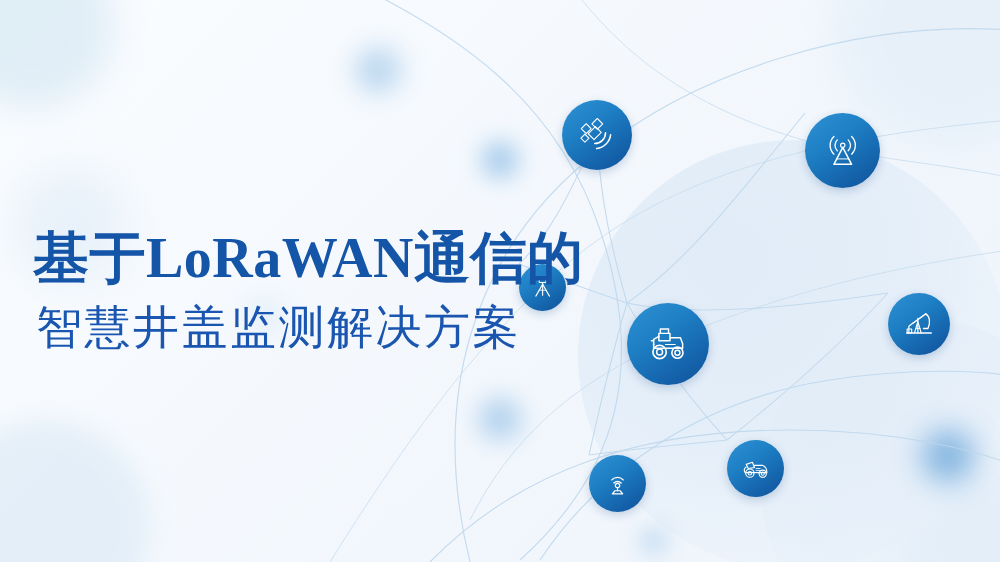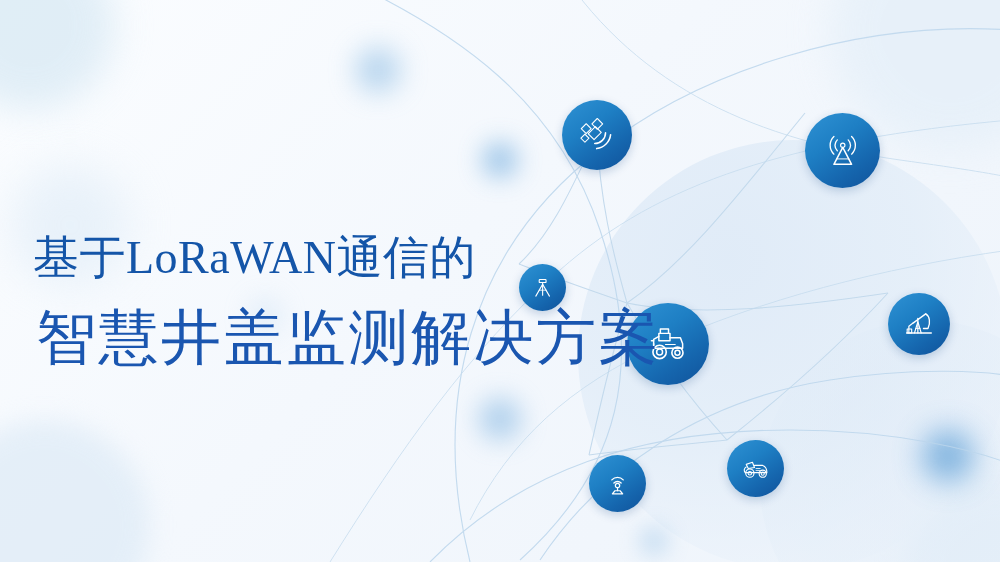--- a/index.html
+++ b/index.html
@@ -87,29 +87,30 @@
     top: 228px;
     z-index: 6;
   }
   .title-line {
     font-family: "Liberation Serif", "DejaVu Serif", serif;
     font-weight: 400;
     white-space: nowrap;
     letter-spacing: 0.5px;
   }
   #title-line-1 {
+    font-size: 56px;
+    line-height: 60px;
+    color: #1455a8;
+    font-weight: bold;
+  }
+  #title-line-2 {
     font-size: 46px;
     line-height: 60px;
-    color: #1455a8;
-  }
-  #title-line-2 {
-    font-size: 60px;
-    line-height: 60px;
     color: #1a56b0;
-    margin-top: 20px;
+    margin-top: 10px;
     margin-left: 3px;
     letter-spacing: 2.5px;
   }
 </style>
 </head>
 <body>
 
 <div id="slide">
 
   <div class="bg-layer">

